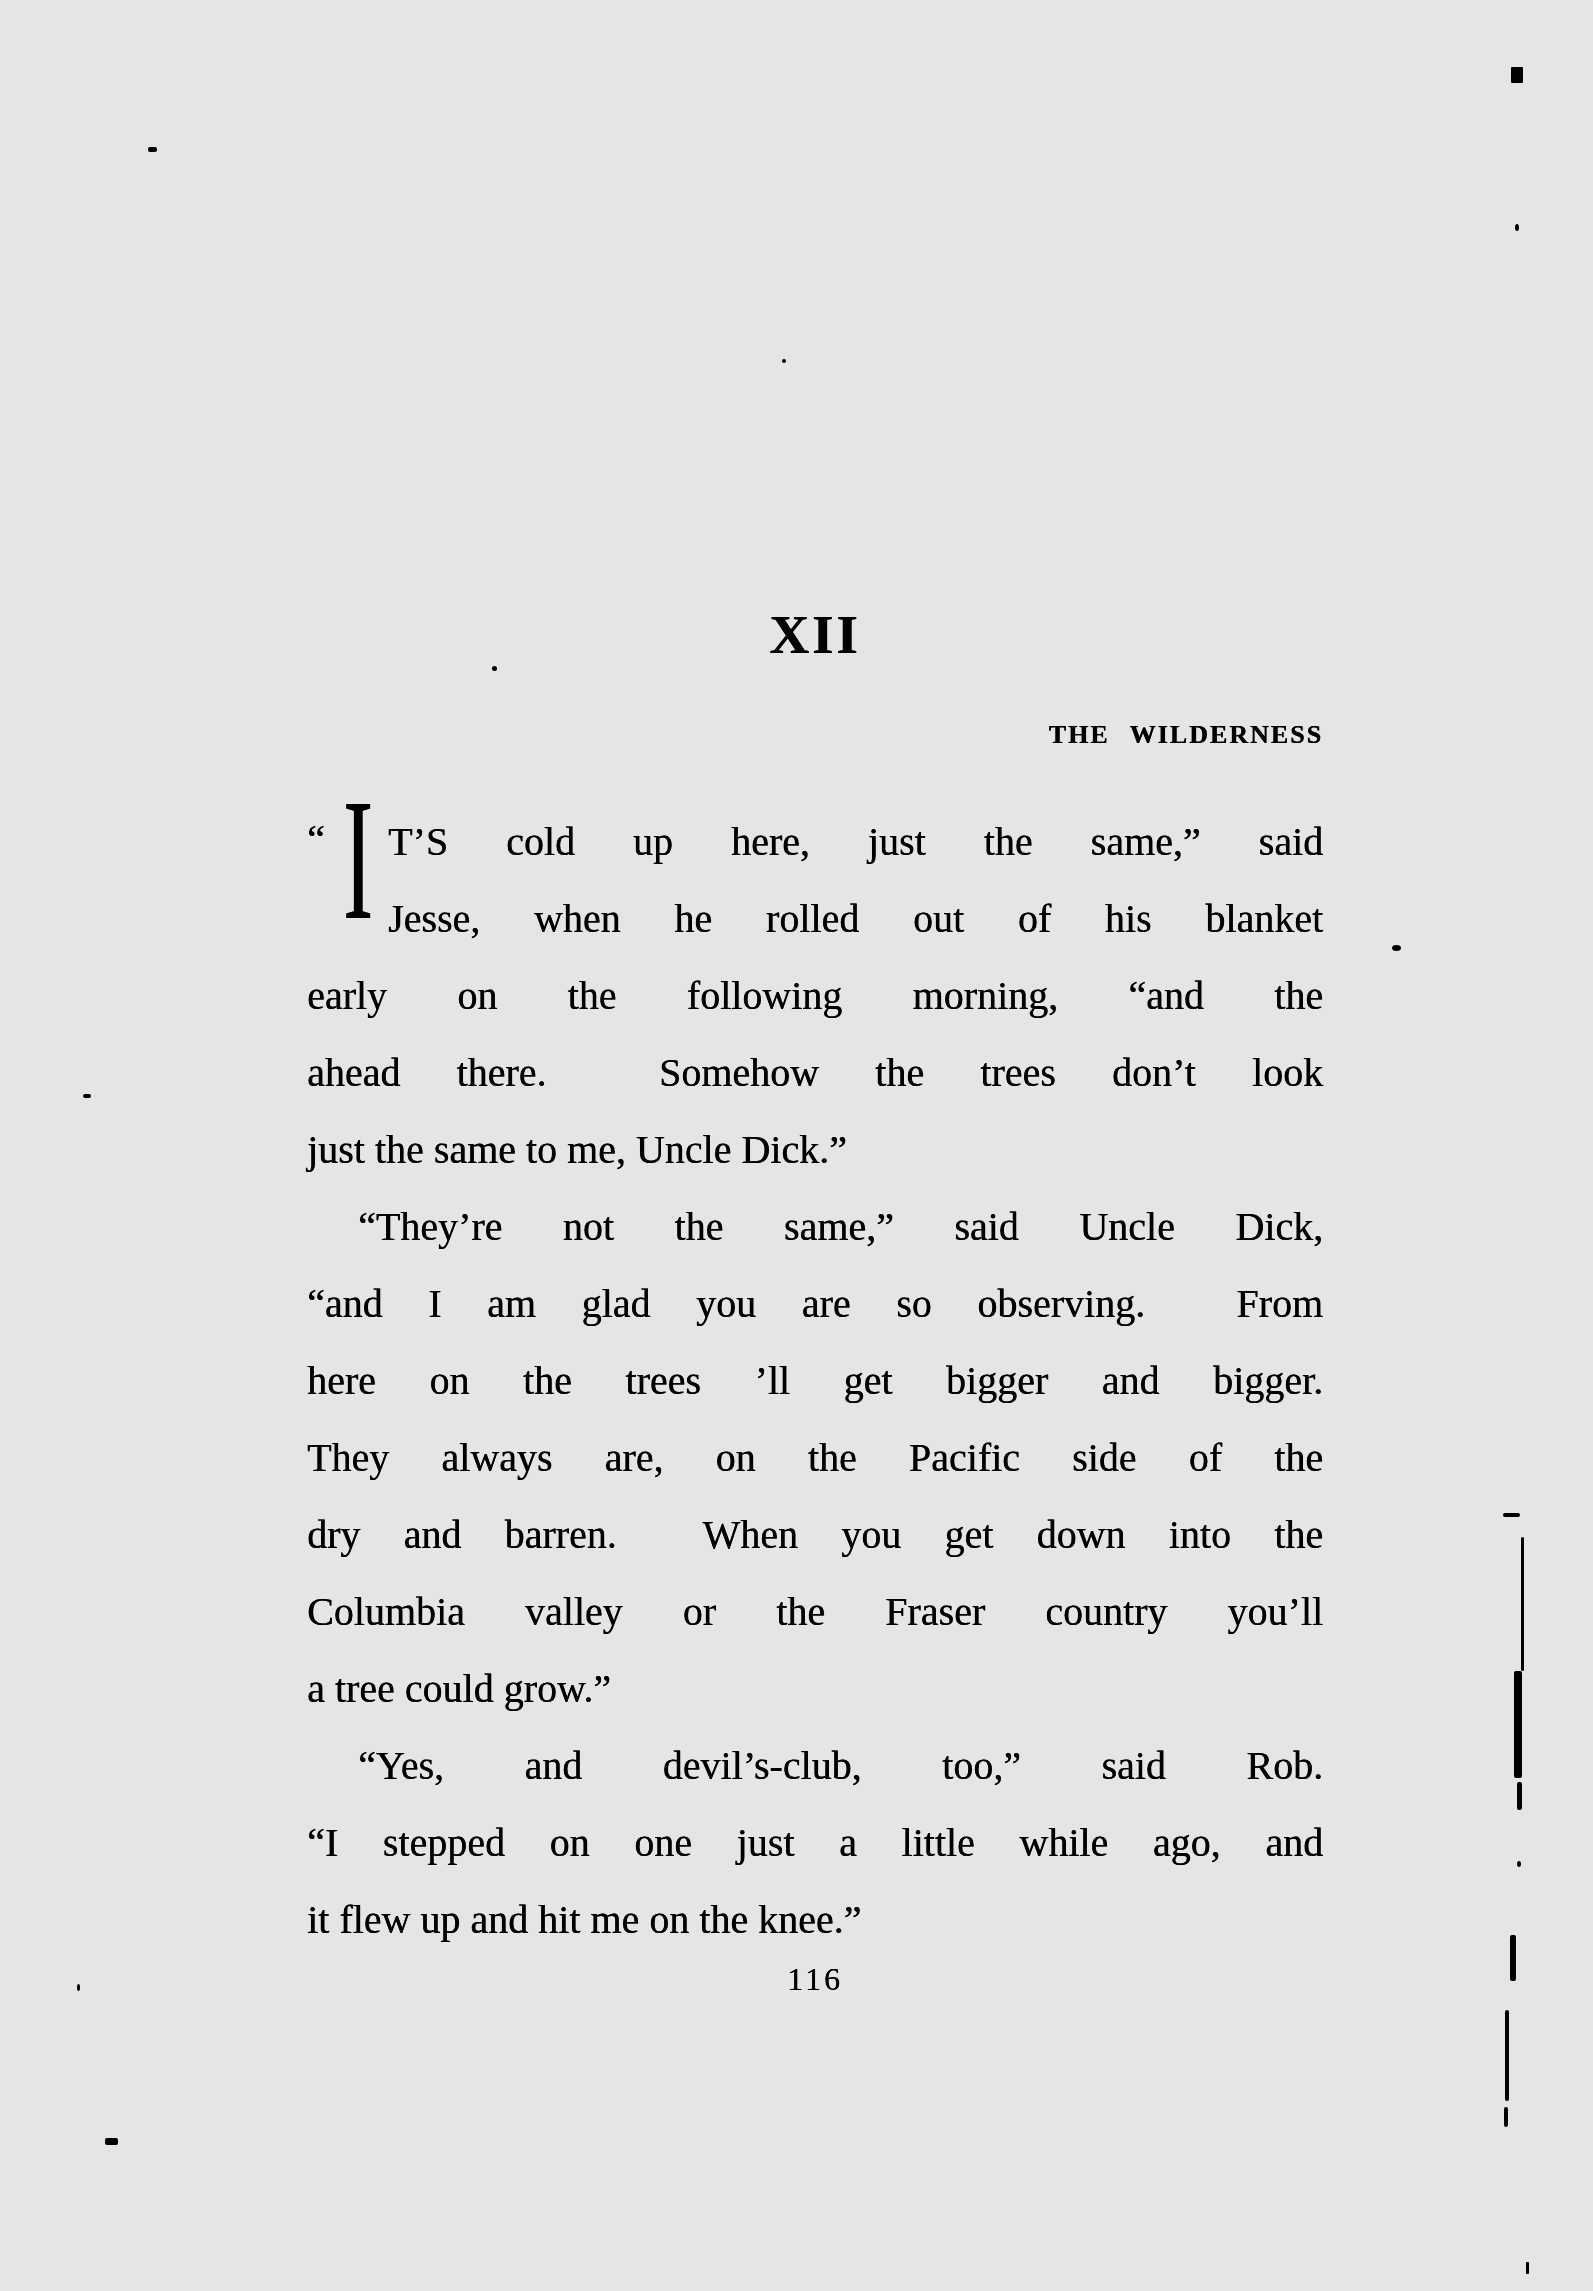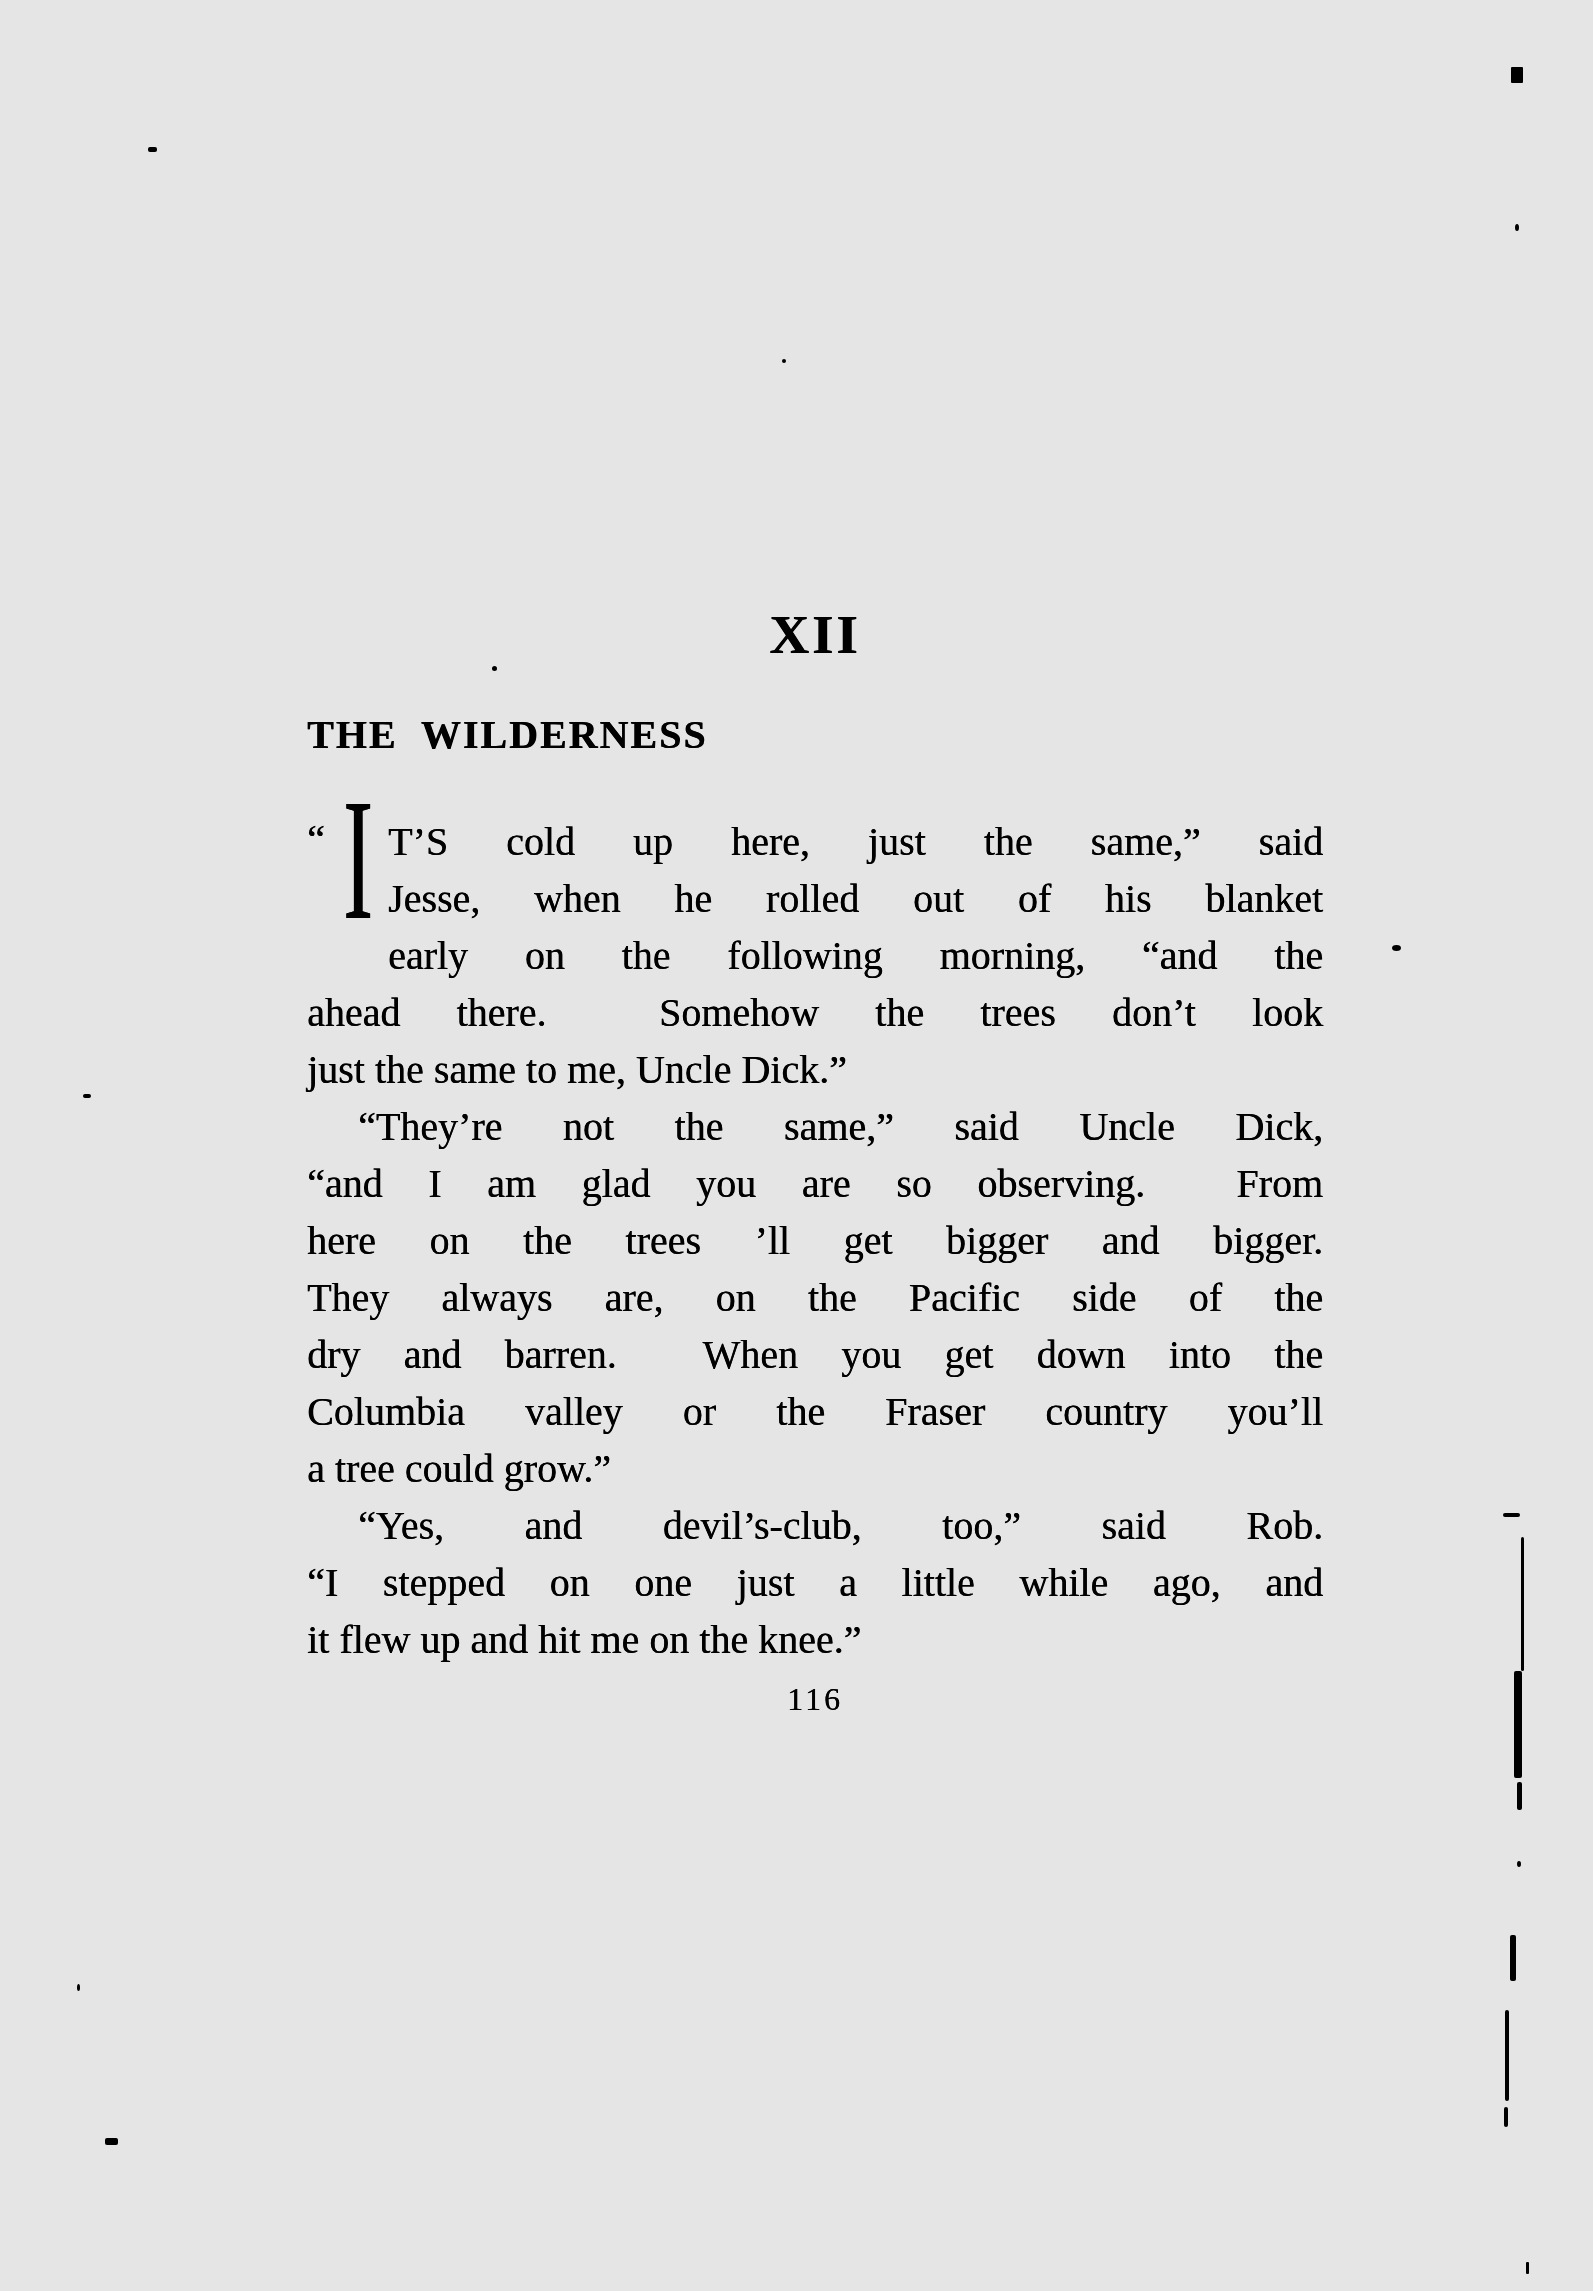--- a/index.html
+++ b/index.html
@@ -15,30 +15,31 @@
   .text-block{
     position:absolute;left:307px;top:607px;width:1016px;
     text-shadow:0.4px 0 0 currentColor; 
   }
   .chapter-number{
     font-size:55px;line-height:55px;font-weight:bold;
     text-align:center;letter-spacing:3px;
     margin:0 0 53px 0;
   }
   .chapter-title{
-    font-size:40px;line-height:40px;font-weight:bold;
-    text-align:left;letter-spacing:2px;word-spacing:12px;
+    font-size:26px;line-height:40px;font-weight:bold;
+    text-align:right;letter-spacing:2px;word-spacing:12px;
     margin:12px 0 58px 0;
   }
   .para{margin:0;}
   .line{
     height:57px;line-height:57px;
     font-size:40px;
     white-space:pre-wrap;
     text-align:justify;
+    margin-top:20px;
   }
   .line.j{text-align-last:justify;}
   .line.nj{text-align-last:left;}
   .line.indent{text-indent:51px;}
   .dropcap-wrap{
     float:left;width:81px;height:115px;position:relative;
   }
   .dc-quote{
     position:absolute;left:0;top:-2px;
     font-size:40px;line-height:57px;

